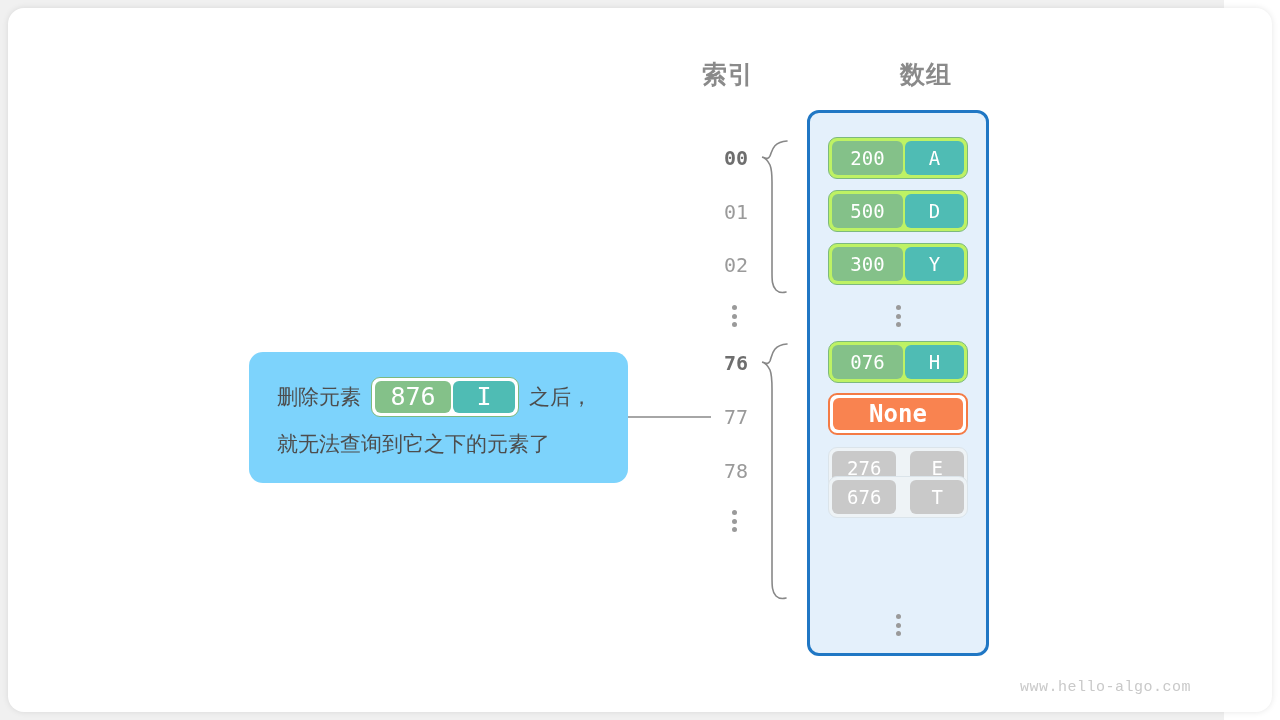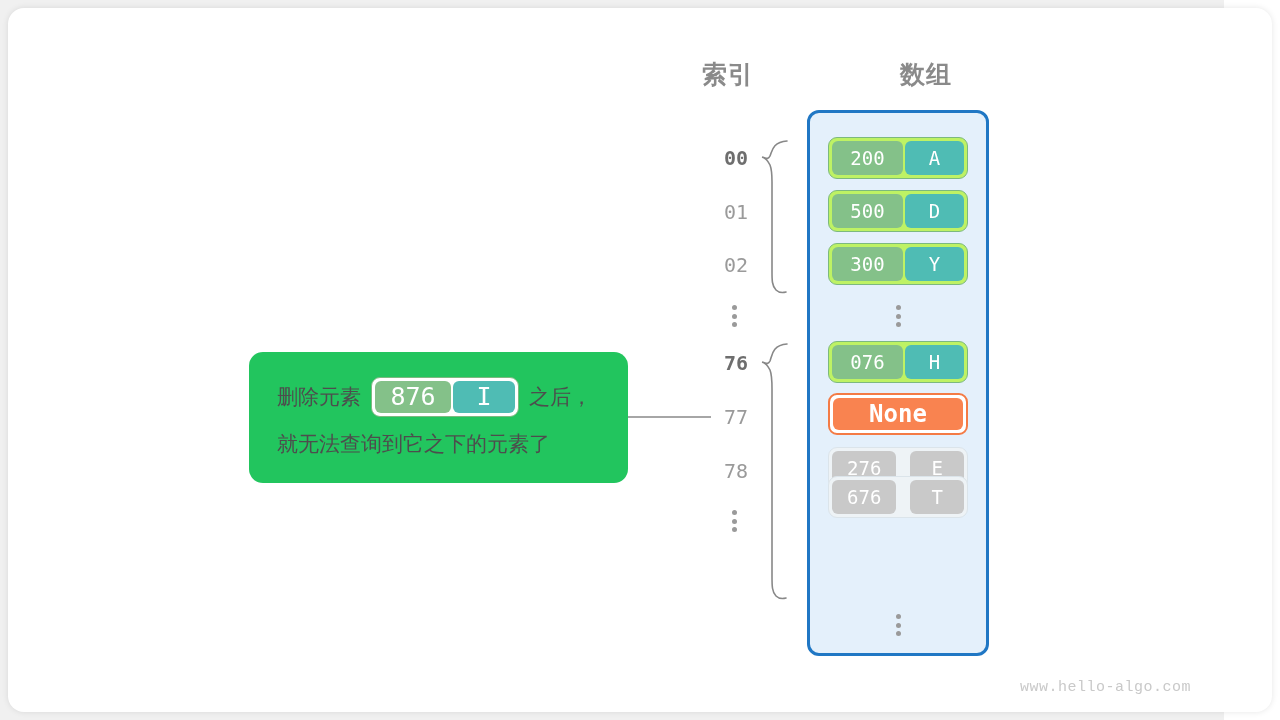--- a/index.html
+++ b/index.html
@@ -158,21 +158,21 @@
     pointer-events: none;
   }
 
   
   #note-box {
     position: absolute;
     left: 249px;
     top: 352px;
     width: 379px;
     height: 131px;
-    background: #22c55e;
+    background: #7dd3fc;
     border-radius: 14px;
     box-sizing: border-box;
     padding: 16px 28px;
     display: flex;
     flex-direction: column;
     justify-content: center;
   }
   .note-line {
     display: flex;
     align-items: center;
@@ -260,21 +260,21 @@
     <span class="pair-key">300</span>
     <span class="pair-val">Y</span>
   </div>
 
   <div class="vdots" style="left:891px; top:305px;">
     <i></i>
       <i></i>
       <i></i>
   </div>
 
-  <div class="bucket active" style="top:341px;">
+  <div class="bucket active" style="top:341px;border-radius:10px;">
     <span class="pair-key">076</span>
     <span class="pair-val">H</span>
   </div>
 
   <div class="bucket none-cell" style="top:393px;">
     <span class="none-label">None</span>
   </div>
 
   <div class="bucket muted" style="top:447px;">
     <span class="pair-key">276</span>

